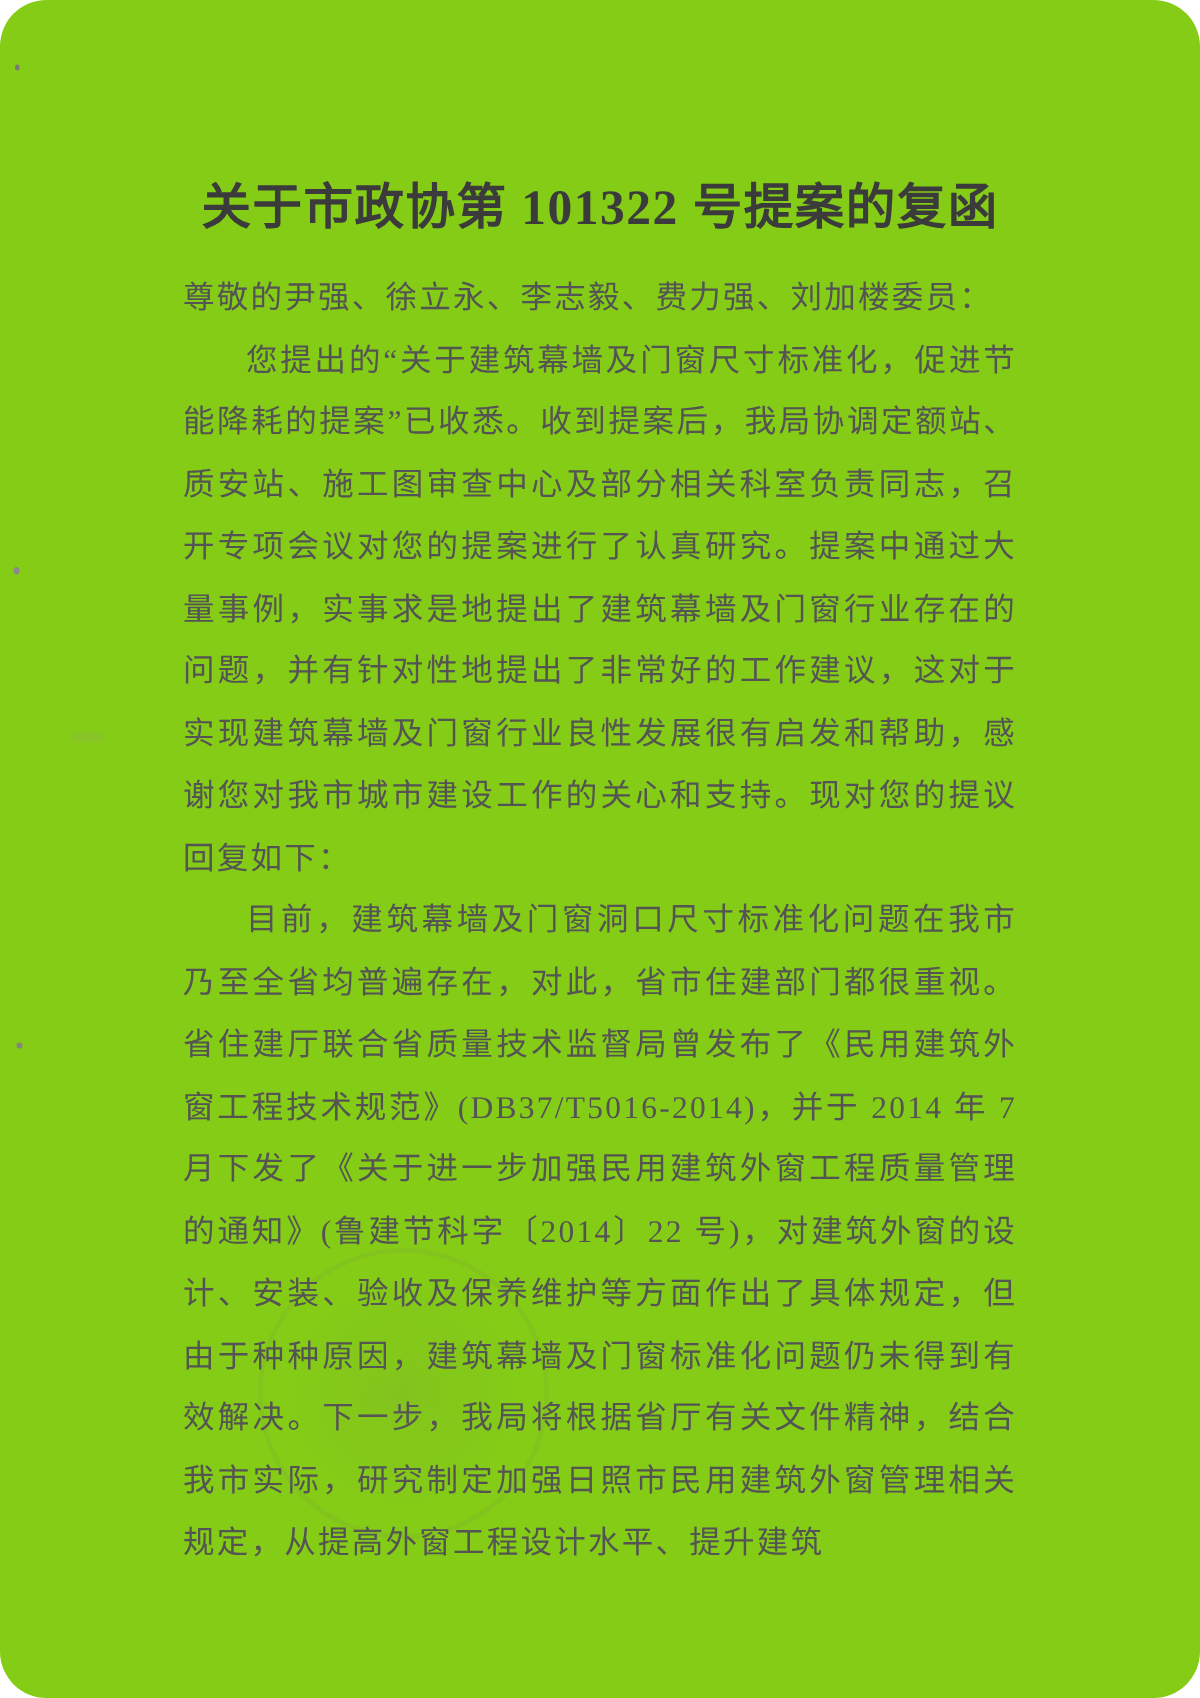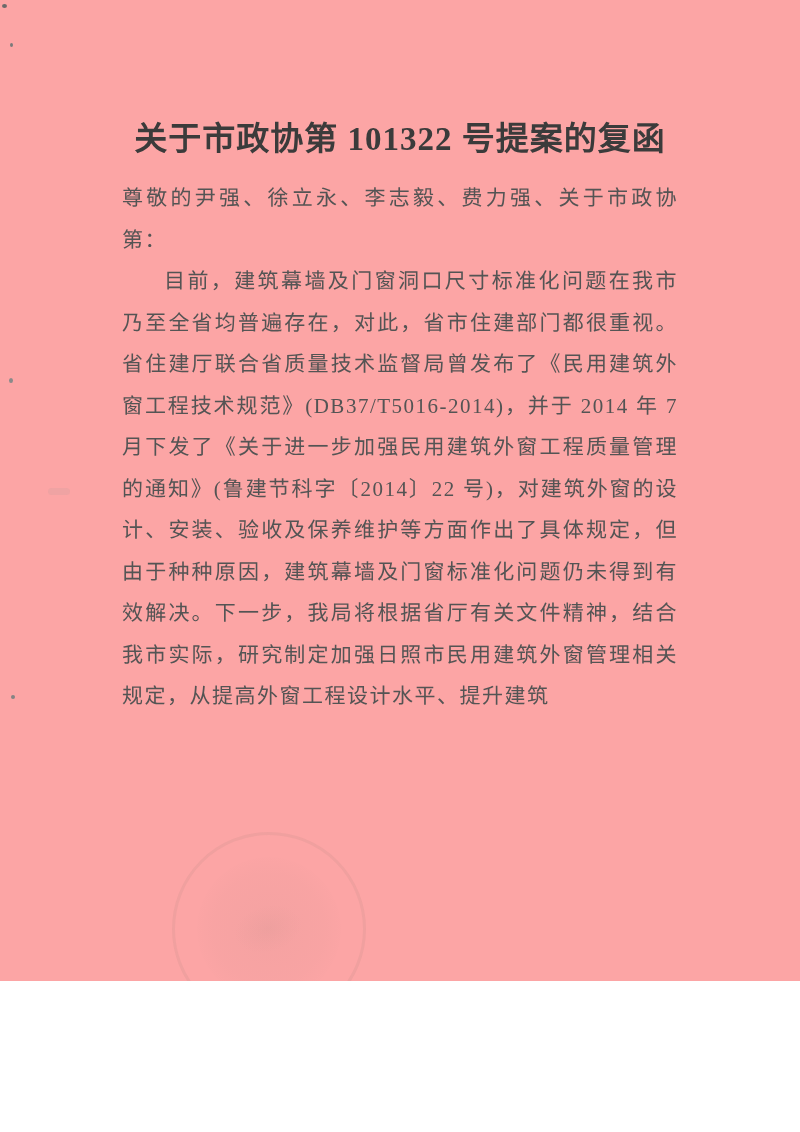--- a/index.html
+++ b/index.html
@@ -3,25 +3,26 @@
 <meta charset="utf-8">
 <style>
   html, body {
     margin: 0;
     padding: 0;
     background: #ffffff;
   }
   .page {
     position: relative;
     width: 800px;
-    height: 981px;
+    height: 1132px;
     margin: 0 auto;
-    background: #fca5a5;
+    background: #84cc16;
     overflow: hidden;
     font-family: "Liberation Serif", "DejaVu Serif", serif;
+    border-radius: 31px;
   }
   .title {
     margin: 116px 60px 0 60px;
     text-align: center;
     font-size: 33px;
     font-weight: 700;
     letter-spacing: 1px;
     color: #3b3b3b;
     line-height: 46px;
   }
@@ -98,22 +99,23 @@
     pointer-events: none;
   }
 </style>
 <title>关于市政协第 101322 号提案的复函</title></head>
 <body>
 
 <div class="page">
 
   <h1 class="title">关于市政协第 101322 号提案的复函</h1>
 
-  <p class="textblock salutation">尊敬的尹强、徐立永、李志毅、费力强、关于市政协第：</p>
+  <p class="textblock salutation">尊敬的尹强、徐立永、李志毅、费力强、刘加楼委员：</p>
 
+  <p class="textblock para">您提出的“关于建筑幕墙及门窗尺寸标准化，促进节能降耗的提案”已收悉。收到提案后，我局协调定额站、质安站、施工图审查中心及部分相关科室负责同志，召开专项会议对您的提案进行了认真研究。提案中通过大量事例，实事求是地提出了建筑幕墙及门窗行业存在的问题，并有针对性地提出了非常好的工作建议，这对于实现建筑幕墙及门窗行业良性发展很有启发和帮助，感谢您对我市城市建设工作的关心和支持。现对您的提议回复如下：</p>
 
 
   <p class="textblock para">目前，建筑幕墙及门窗洞口尺寸标准化问题在我市乃至全省均普遍存在，对此，省市住建部门都很重视。省住建厅联合省质量技术监督局曾发布了《民用建筑外窗工程技术规范》(DB37/T5016-2014)，并于 2014 年 7 月下发了《关于进一步加强民用建筑外窗工程质量管理的通知》(鲁建节科字〔2014〕22 号)，对建筑外窗的设计、安装、验收及保养维护等方面作出了具体规定，但由于种种原因，建筑幕墙及门窗标准化问题仍未得到有效解决。下一步，我局将根据省厅有关文件精神，结合我市实际，研究制定加强日照市民用建筑外窗管理相关规定，从提高外窗工程设计水平、提升建筑</p>
 
   <div class="seal-bleed"></div>
 
   <span class="speck s1"></span>
   <span class="speck s2"></span>
   <span class="speck s3"></span>
   <span class="speck s4"></span>

